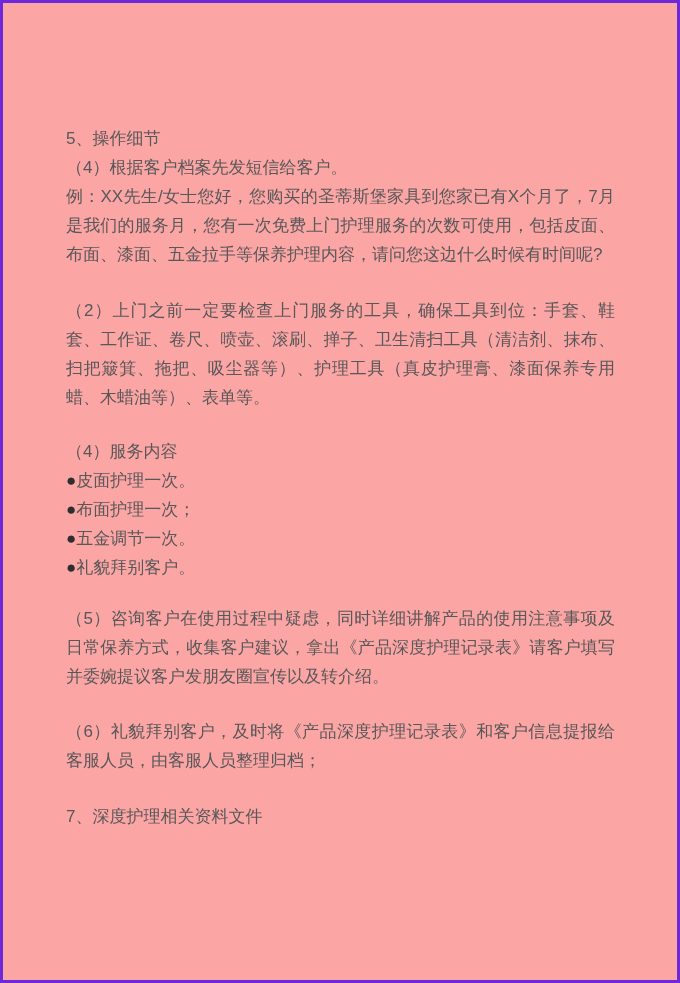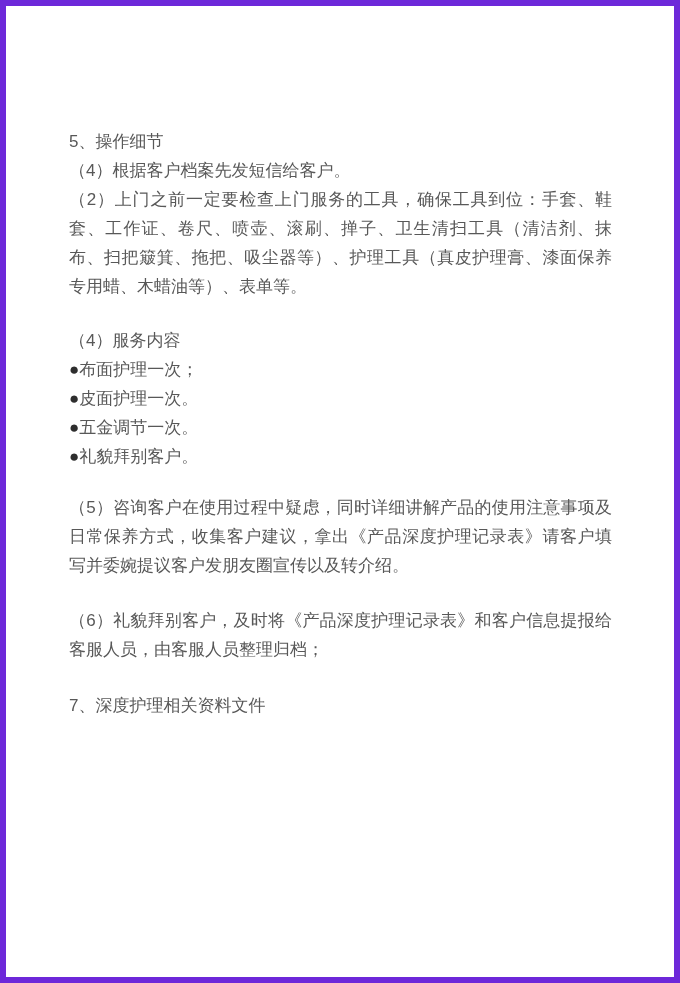--- a/index.html
+++ b/index.html
@@ -6,22 +6,22 @@
     margin: 0;
     padding: 0;
     background: #e9e9e9;
     font-family: "Liberation Sans", "DejaVu Sans", sans-serif;
   }
   .page {
     position: relative;
     width: 680px;
     height: 983px;
     box-sizing: border-box;
-    background: #ffffff;
-    border: 6px solid #6d28d9;
+    background: #fca5a5;
+    border: 3px solid #6d28d9;
     overflow: hidden;
   }
   .doc {
     padding: 121px 62px 0 63px;
     color: #585858;
     font-size: 17px;
     line-height: 29px;
     text-align: justify;
     text-justify: inter-ideograph;
   }
@@ -42,29 +42,30 @@
 </head>
 <body>
 
 <div class="page">
   <div class="doc">
 
     <p>5、操作细节</p>
 
     <p>（4）根据客户档案先发短信给客户。</p>
 
+    <p class="gap27">例：XX先生/女士您好，您购买的圣蒂斯堡家具到您家已有X个月了，7月是我们的服务月，您有一次免费上门护理服务的次数可使用，包括皮面、布面、漆面、五金拉手等保养护理内容，请问您这边什么时候有时间呢?</p>
 
     <p class="gap25">（2）上门之前一定要检查上门服务的工具，确保工具到位：手套、鞋套、工作证、卷尺、喷壶、滚刷、掸子、卫生清扫工具（清洁剂、抹布、扫把簸箕、拖把、吸尘器等）、护理工具（真皮护理膏、漆面保养专用蜡、木蜡油等）、表单等。</p>
 
 
     <p>（4）服务内容</p>
 
     <ul class="bullets gap22">
+      <li class="bullet-line"><span class="marker">●</span><span>皮面护理一次。</span></li>
       <li class="bullet-line"><span class="marker">●</span><span>布面护理一次；</span></li>
-      <li class="bullet-line"><span class="marker">●</span><span>皮面护理一次。</span></li>
       <li class="bullet-line"><span class="marker">●</span><span>五金调节一次。</span></li>
       <li class="bullet-line"><span class="marker">●</span><span>礼貌拜别客户。</span></li>
     </ul>
 
     <p class="gap26">（5）咨询客户在使用过程中疑虑，同时详细讲解产品的使用注意事项及日常保养方式，收集客户建议，拿出《产品深度护理记录表》请客户填写并委婉提议客户发朋友圈宣传以及转介绍。</p>
 
     <p class="gap27">（6）礼貌拜别客户，及时将《产品深度护理记录表》和客户信息提报给客服人员，由客服人员整理归档；</p>
 
     <p>7、深度护理相关资料文件</p>
 

